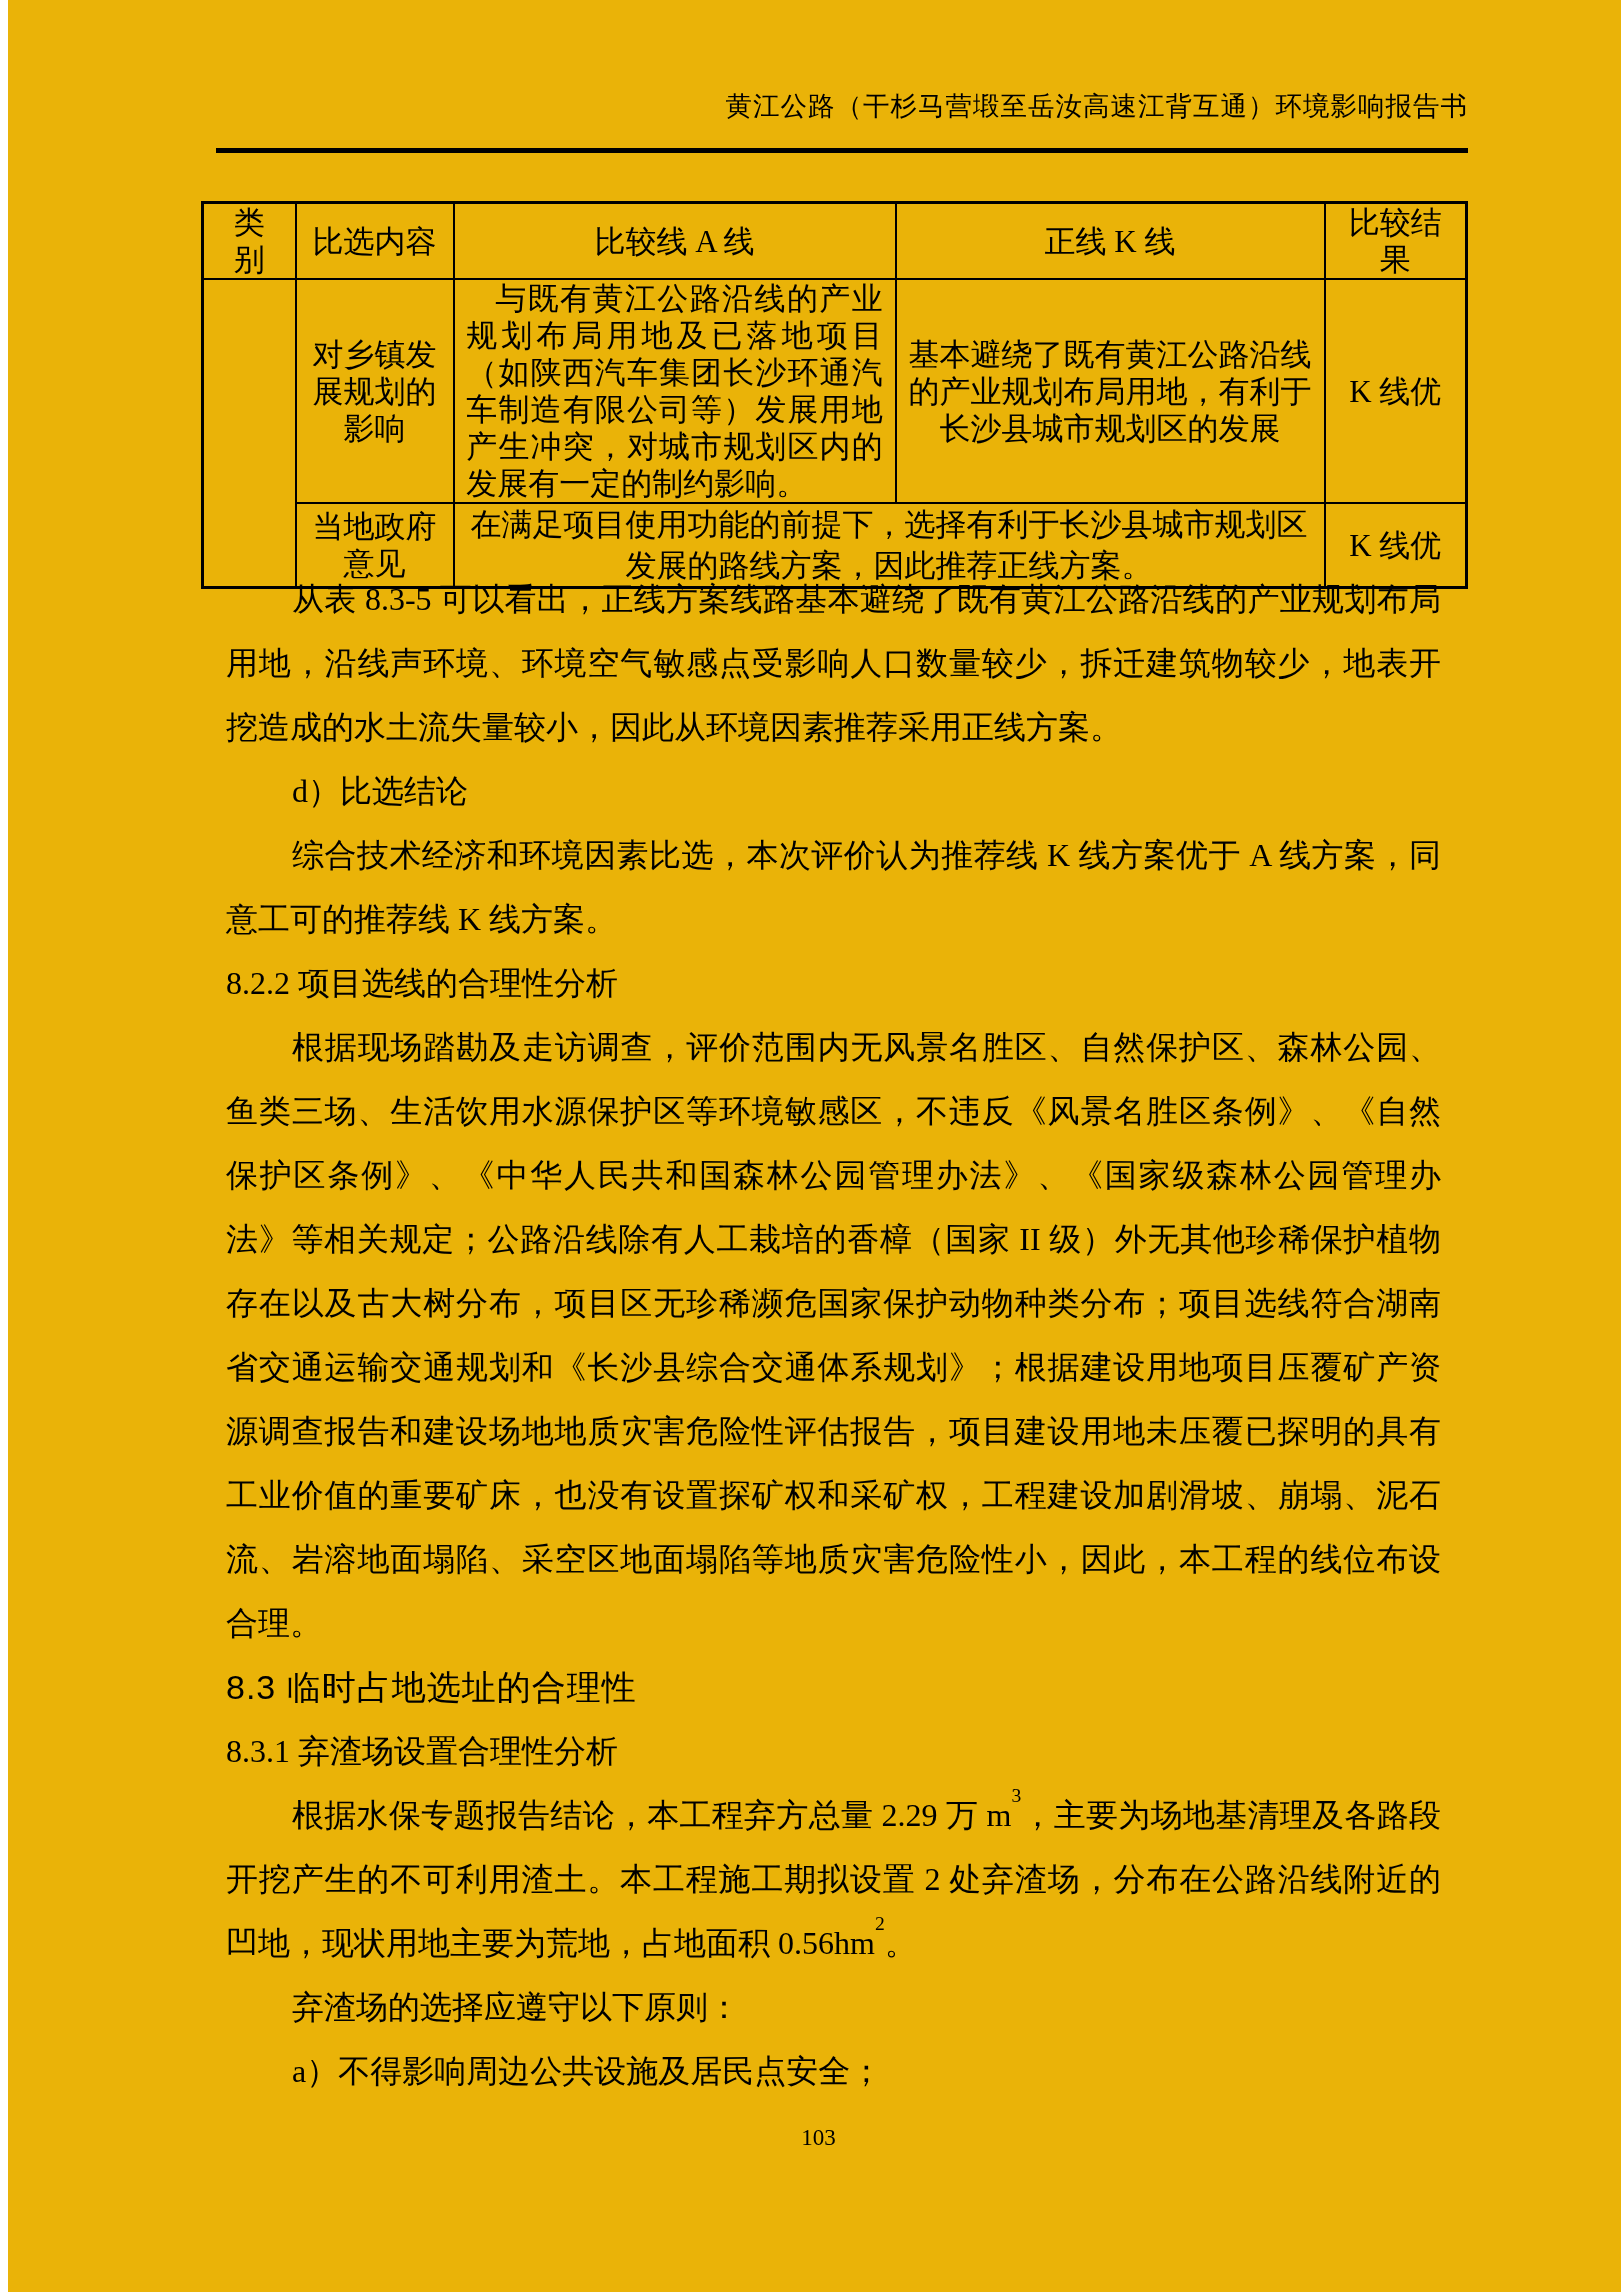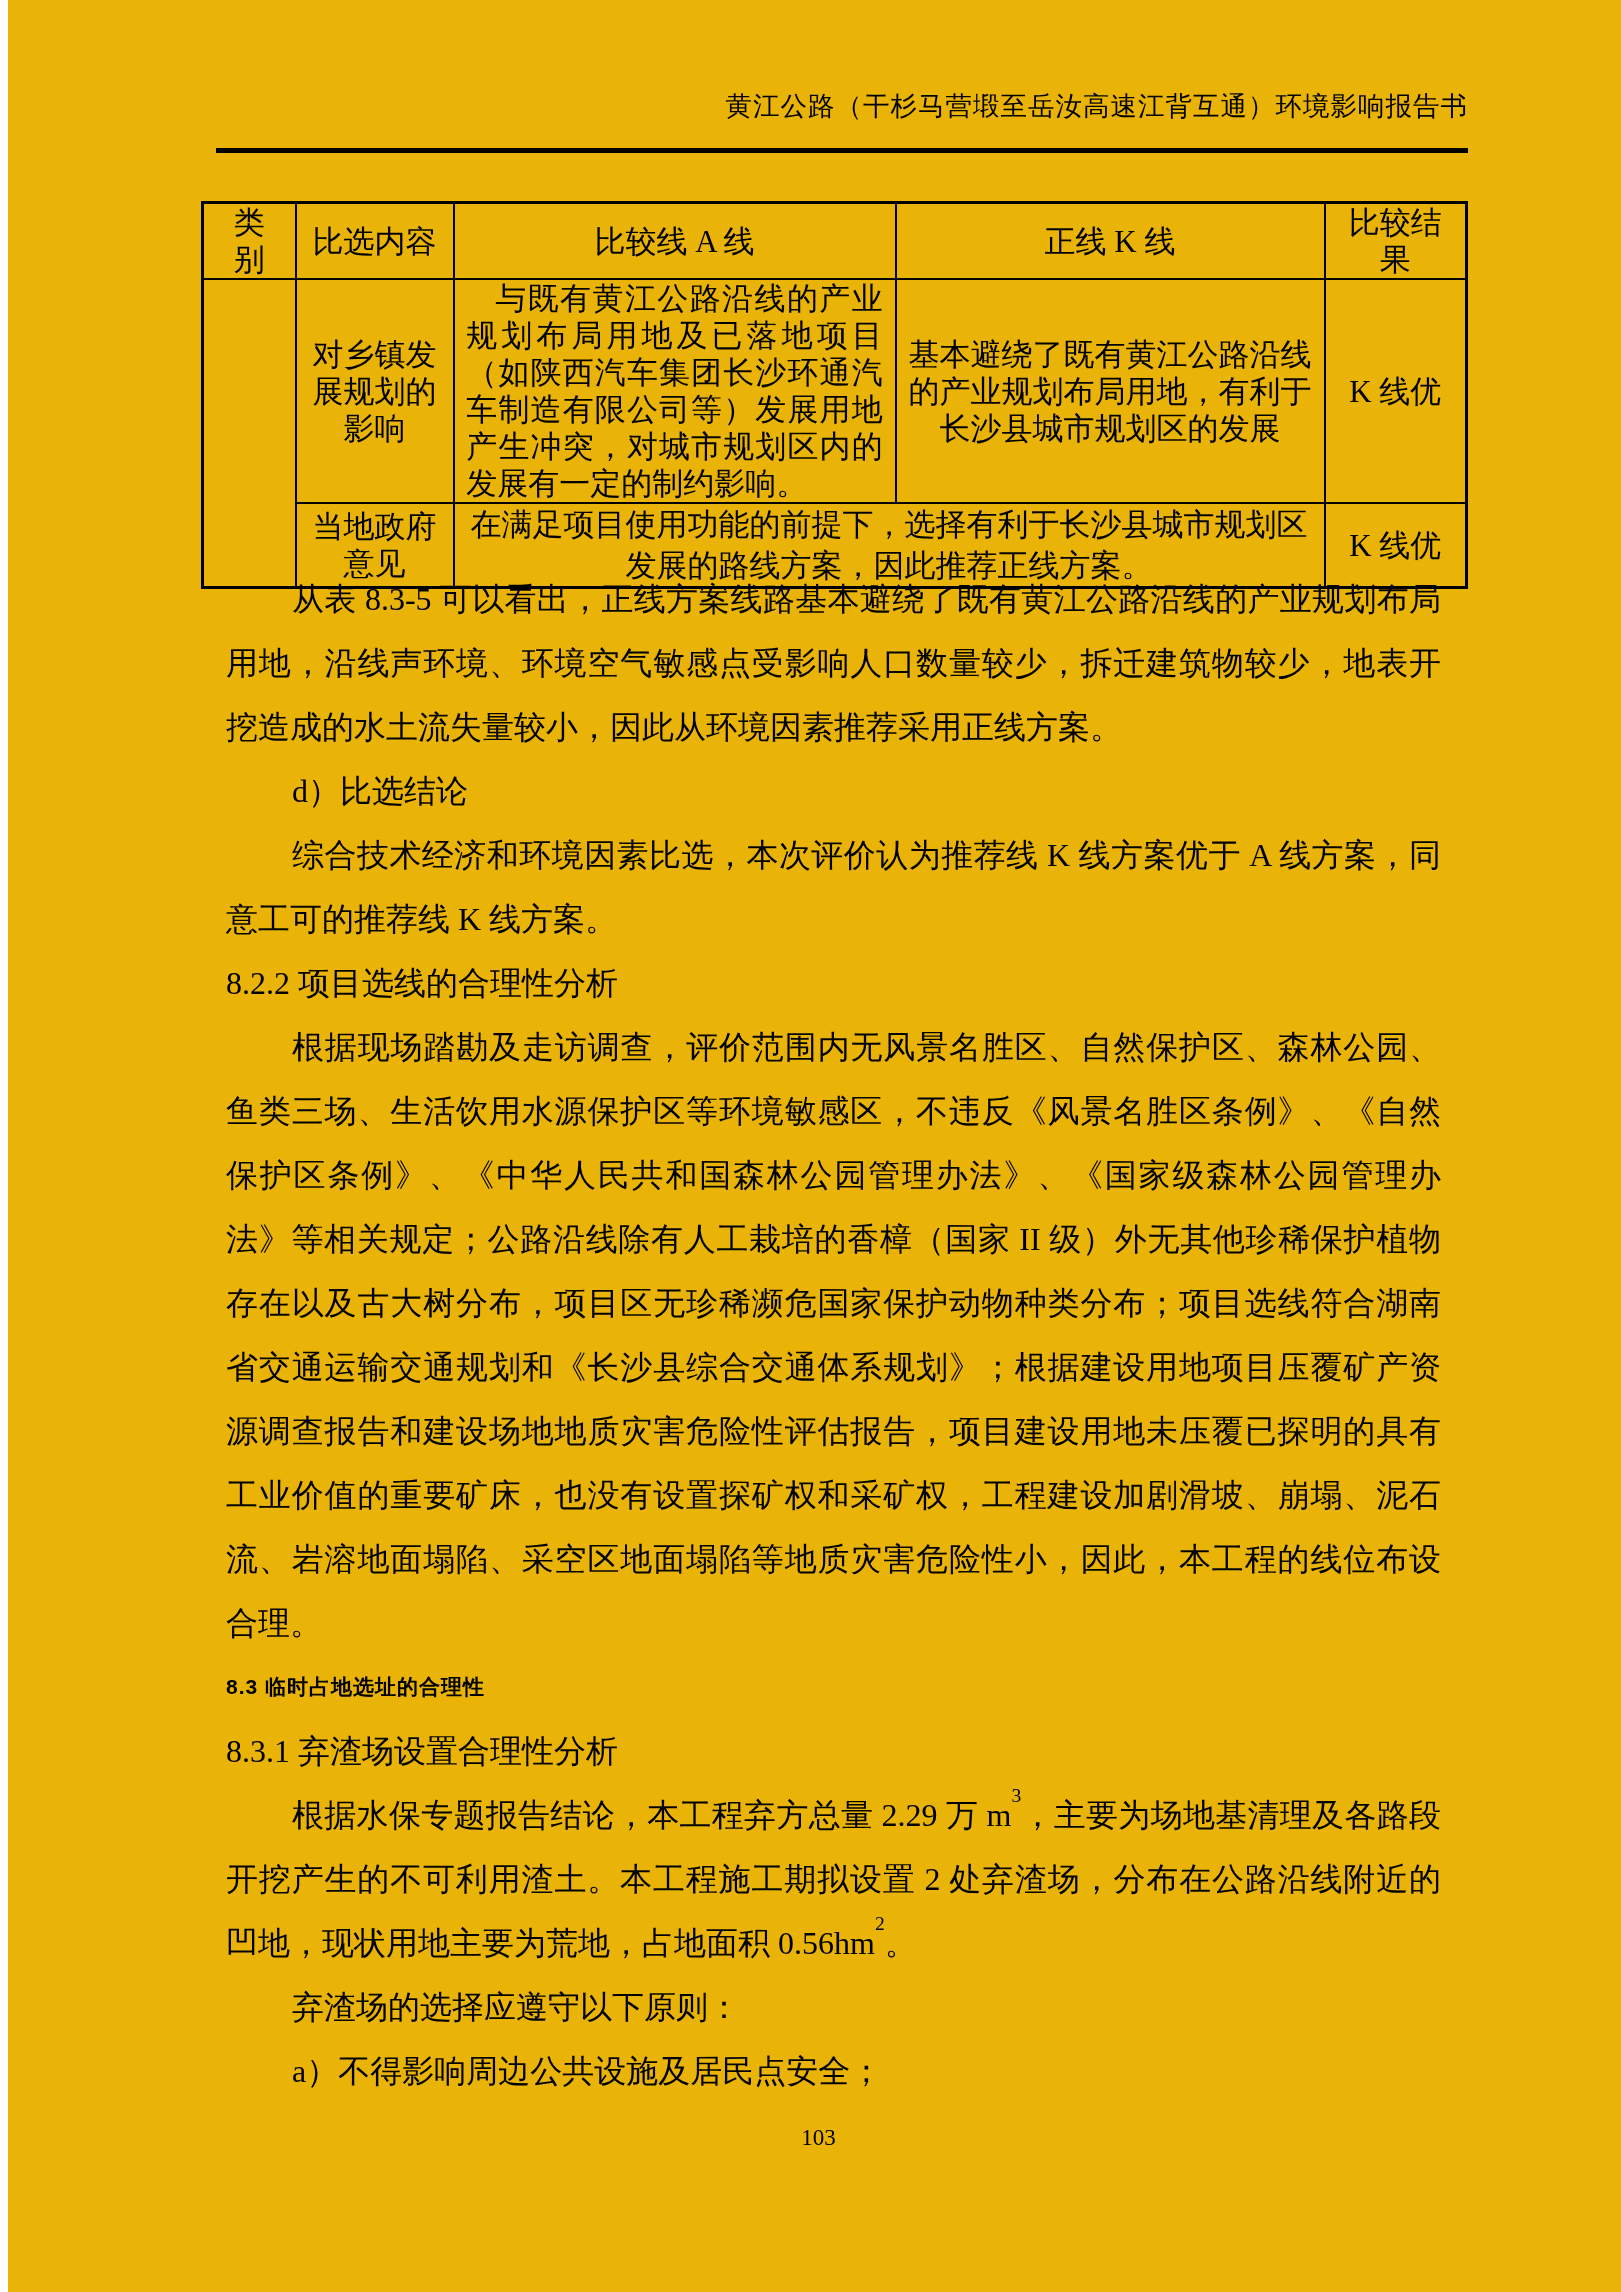--- a/index.html
+++ b/index.html
@@ -49,21 +49,21 @@
   .cmp-table td.cell-merged { line-height:41px; padding:0 9px; }
   .body-flow {
     position:absolute; top:567px; left:218px; width:1215px;
     font-size:32px; line-height:64px;
     text-align:justify;
   }
   .body-flow p, .body-flow h2, .body-flow h3 { margin:0; padding:0; }
   .indent { text-indent:66px; }
   h3.h-serif { font-size:32px; font-weight:normal; line-height:64px; }
   h2.h-bold {
-    font-size:21px; font-weight:bold; line-height:64px;
+    font-size:34px; font-weight:normal; line-height:64px;
     font-family:"Liberation Sans","DejaVu Sans",sans-serif;
     letter-spacing:1px;
   }
   sup.sups { font-size:19.6px; line-height:0; position:relative; top:-12.7px; }
   .pg-footer {
     position:absolute; top:2125px; left:0; width:1621px;
     text-align:center; font-size:23px;
   }
 </style>
 </head>

